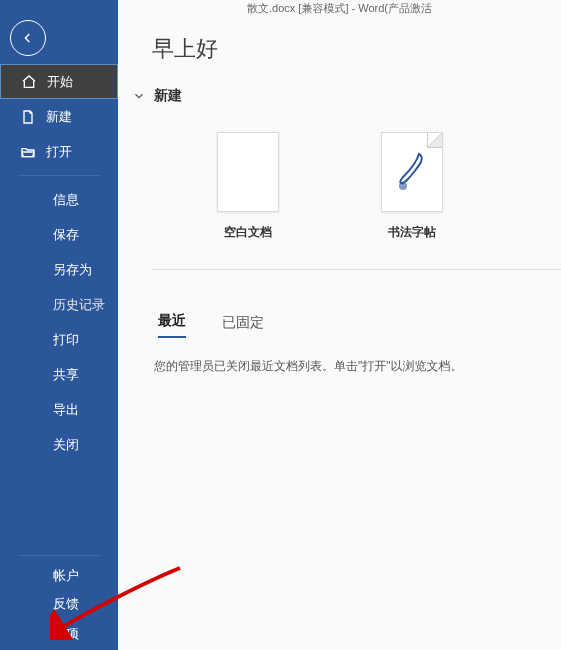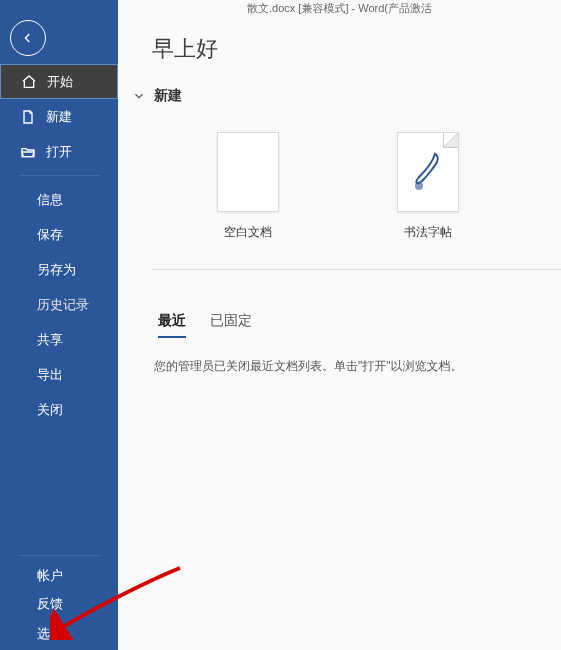--- a/index.html
+++ b/index.html
@@ -28,21 +28,21 @@
     padding-left: 20px;
     font-size: 13px;
     color: #fff;
     cursor: pointer;
   }
   .nav-item .ico { width: 16px; height: 16px; margin-right: 10px; display: inline-flex; align-items: center; justify-content: center; }
   .nav-item.active {
     background: #404040;
     border: 1px solid #5e8bc9;
   }
-  .nav-item.indent { padding-left: 37px; }
+  .nav-item.indent { padding-left: 37px; margin-left: 16px; }
   .nav-item.disabled { color: #e5e5e5; cursor: default; }
   .divider {
     height: 1px; background: #3f6bac;
     margin: 6px 18px 6px 18px;
   }
   .spacer { flex: 1; }
   .main {
     flex: 1;
     background: #fafafa;
     display: flex; flex-direction: column;
@@ -66,22 +66,23 @@
   .section-header {
     display: flex; align-items: center;
     padding-left: 14px;
     height: 28px;
     cursor: pointer;
   }
   .section-header .chev { width: 14px; height: 14px; margin-right: 8px; }
   .section-header .label { font-size: 14px; font-weight: 600; color: #333; }
   .templates {
     display: flex;
-    gap: 80px;
+    gap: 64px;
     padding: 22px 0 0 80px;
+    font-weight: bold;
   }
   .template {
     display: flex; flex-direction: column; align-items: center;
     width: 100px;
     cursor: pointer;
   }
   .thumb {
     width: 62px; height: 80px;
     background: #fff;
     border: 1px solid #d9d9d9;
@@ -105,23 +106,24 @@
     font-size: 12px;
     color: #333;
   }
   .hr {
     margin: 28px 0 0 34px;
     height: 1px;
     background: #e0e0e0;
   }
   .tabs {
     display: flex;
-    gap: 24px;
+    gap: 36px;
     margin: 42px 0 0 40px;
     font-size: 14px;
+    align-items: flex-end;
   }
   .tab {
     padding-bottom: 6px;
     color: #555;
     cursor: pointer;
   }
   .tab.active {
     color: #222;
     font-weight: 600;
     border-bottom: 2px solid #2b579a;
@@ -188,20 +190,23 @@
       <span>信息</span>
     </div>
     <div class="nav-item indent">
       <span>保存</span>
     </div>
     <div class="nav-item indent">
       <span>另存为</span>
     </div>
     <div class="nav-item indent disabled">
       <span>历史记录</span>
+    </div>
+    <div class="nav-item indent">
+      <span>打印</span>
     </div>
     <div class="nav-item indent">
       <span>共享</span>
     </div>
     <div class="nav-item indent">
       <span>导出</span>
     </div>
     <div class="nav-item indent">
       <span>关闭</span>
     </div>

